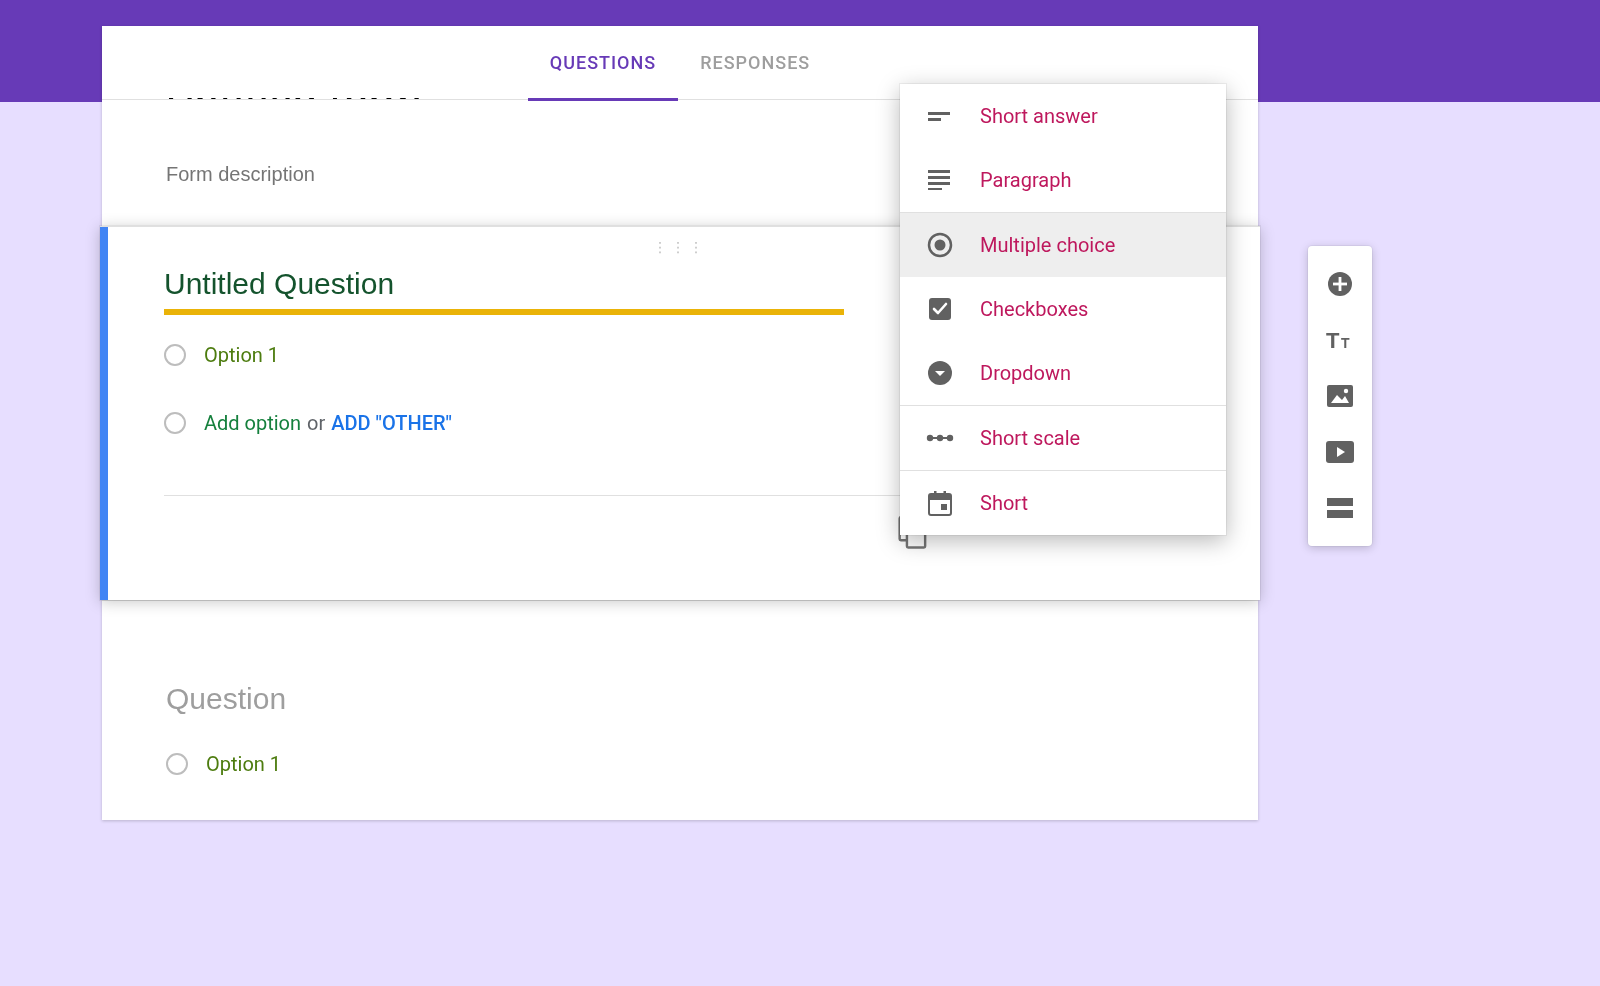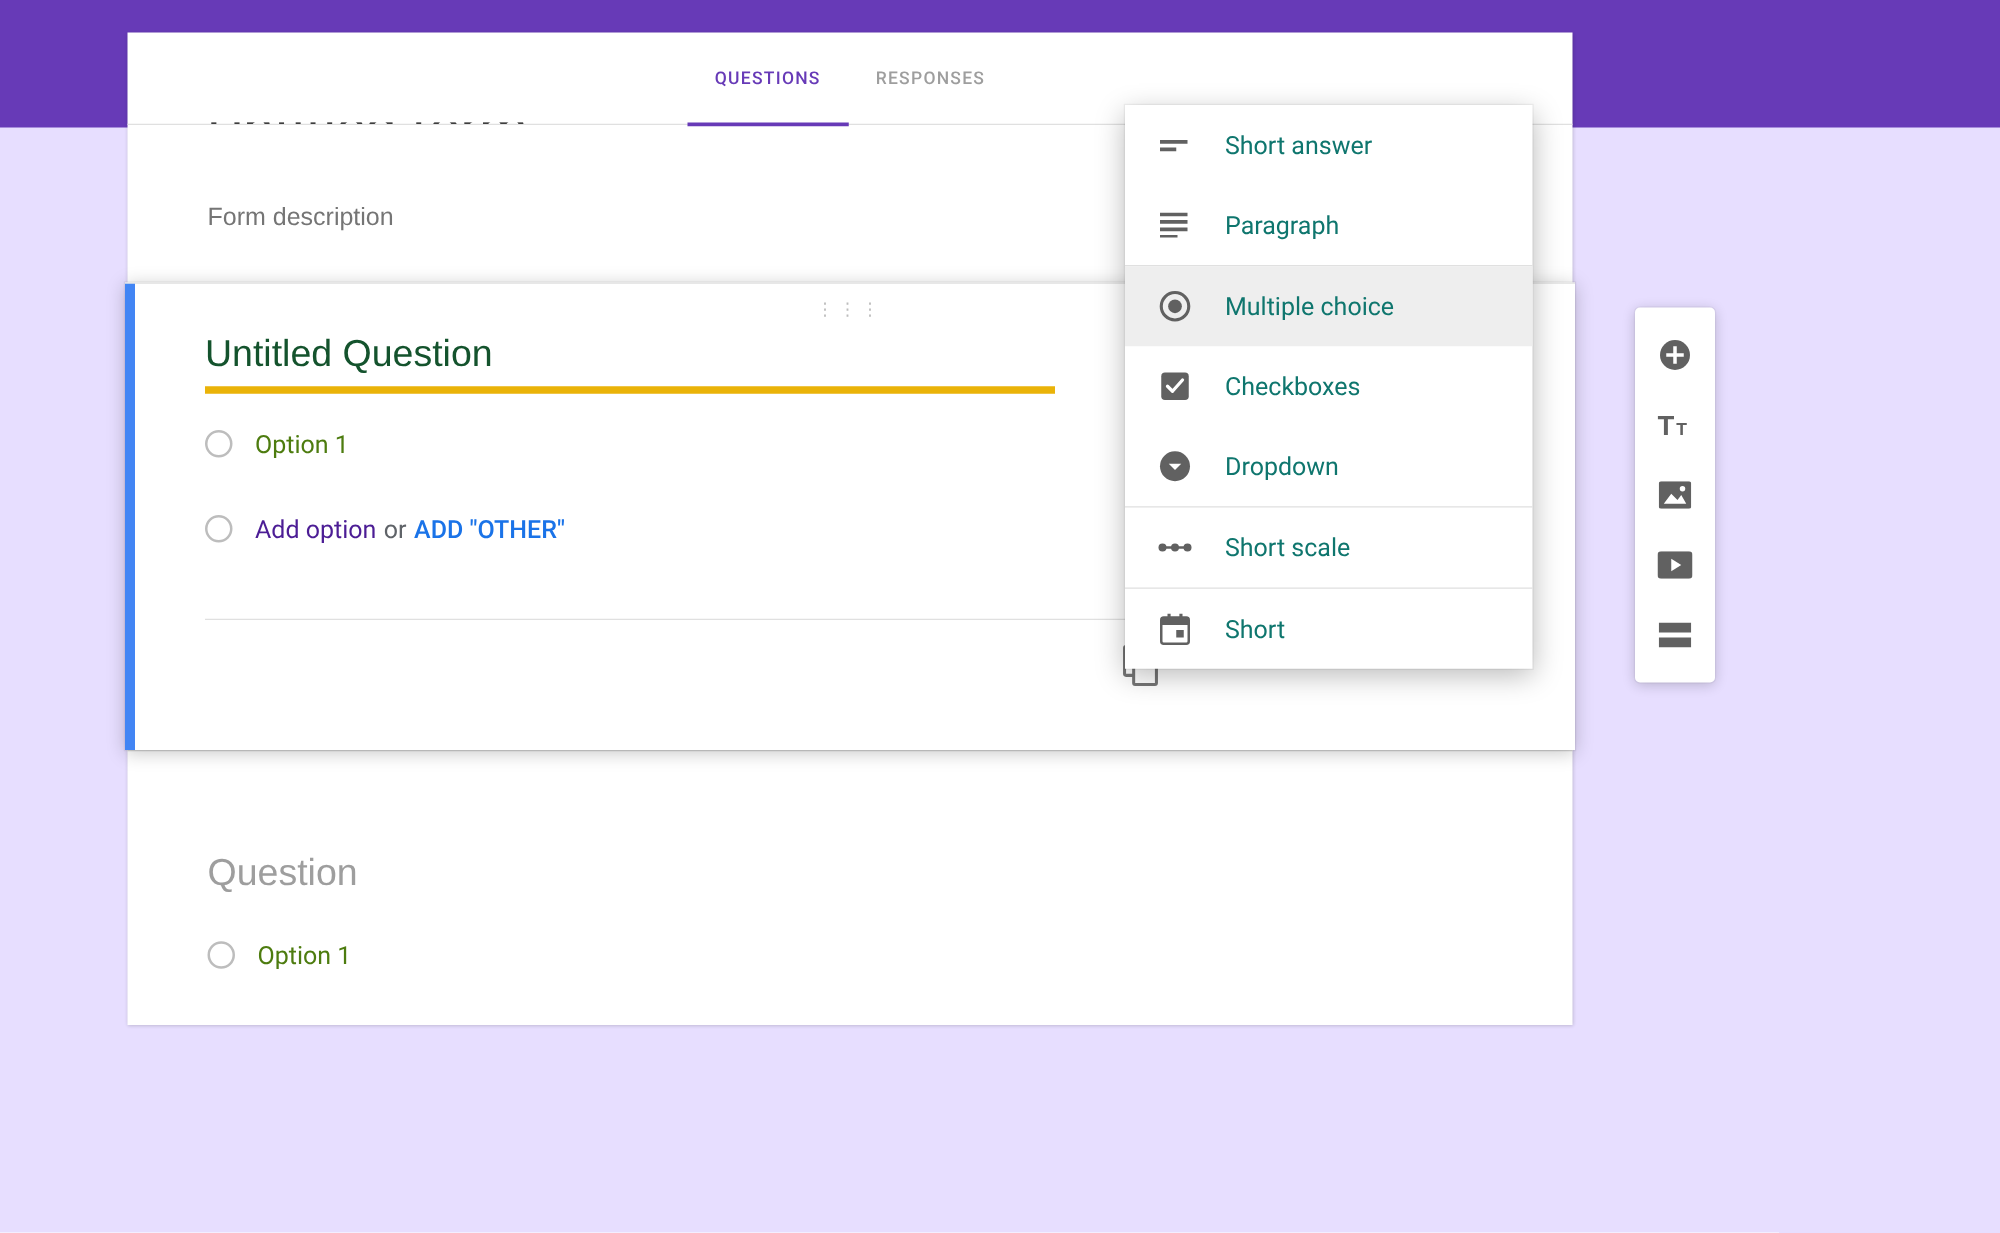--- a/index.html
+++ b/index.html
@@ -4,52 +4,52 @@
 <style>
   * { box-sizing: border-box; margin: 0; padding: 0; }
   html, body { width: 1600px; height: 986px; font-family: Roboto, Arial, sans-serif; }
   body { background: #e7deff; overflow: hidden; position: relative; }
 
   .top-bar { position: absolute; top: 0; left: 0; width: 1600px; height: 102px; background: #673ab7; }
 
   .form-surface { position: absolute; top: 26px; left: 102px; width: 1156px; background: #fff; box-shadow: 0 1px 3px rgba(0,0,0,0.2); }
 
   .tab-row { height: 74px; display: flex; align-items: center; justify-content: center; border-bottom: 1px solid #e0e0e0; }
-  .tab { font-size: 14px; font-weight: 500; letter-spacing: 1px; color: #9e9e9e; padding: 4px 22px; height: 74px; display: flex; align-items: center; position: relative; cursor: pointer; }
+  .tab { font-size: 18px; font-weight: 500; letter-spacing: 1px; color: #9e9e9e; padding: 4px 22px; height: 74px; display: flex; align-items: center; position: relative; cursor: pointer; }
   .tab.active { color: #673ab7; }
   .tab.active::after { content: ""; position: absolute; left: 0; right: 0; bottom: -1px; height: 3px; background: #673ab7; }
 
   .form-header-card { padding: 0 64px 40px 64px; }
   .form-title { font-size: 44px; font-weight: 400; color: #000; line-height: 0.2; overflow: hidden; white-space: nowrap; height: 1px; position: relative; top: -2px; }
   .form-desc { font-size: 20px; color: #9e9e9e; margin-top: 62px; border: none; outline: none; width: 100%; background: transparent; }
 
   .question-card { position: relative; border-top: 1px solid #e0e0e0; padding: 36px 64px 44px 64px; }
   .question-card.active { box-shadow: 0 2px 14px rgba(0,0,0,0.22), 0 0 0 1px rgba(0,0,0,0.05); margin: 0 -2px; background: #fff; z-index: 2; }
   .question-card.active::before { content: ""; position: absolute; left: 0; top: 0; bottom: 0; width: 8px; background: #4285f4; }
   .question-card.inactive .q-title { color: #9e9e9e; margin-top: 41px; }
 
   .drag-handle { position: absolute; top: 12px; left: 50%; transform: translateX(-50%); color: #bdbdbd; letter-spacing: 4px; font-size: 14px; cursor: grab; }
 
   .q-title { font-size: 30px; font-weight: 400; color: #14532d; border: none; border-bottom: 6px solid #eab308; outline: none; width: 680px; padding: 4px 0 8px 0; background: transparent; }
   .question-card.inactive .q-title { border-bottom: none; }
 
   .q-option-row { display: flex; align-items: center; margin-top: 28px; }
   .radio-empty { width: 22px; height: 22px; border: 2.5px solid #bdbdbd; border-radius: 50%; margin-right: 18px; flex-shrink: 0; }
   .opt-text { font-size: 20px; color: #4d7c0f; }
-  .add-opt-text { color: #4c1d95; }
+  .add-opt-text { color: #15803d; }
   .or-text { color: #5f6368; margin: 16px 6px; }
   .add-other { color: #1a73e8; font-weight: 500; cursor: pointer; }
 
   .q-footer-sep { height: 1px; background: #e0e0e0; margin-top: 44px; }
   .q-footer { display: flex; align-items: center; justify-content: flex-end; padding: 14px 0 0 0; }
   .copy-btn { width: 46px; height: 46px; display: flex; align-items: center; justify-content: center; color: #757575; cursor: pointer; margin-right: 260px; }
 
   
   .type-menu { position: absolute; top: 84px; left: 900px; width: 326px; background: #fff; box-shadow: 0 6px 22px rgba(0,0,0,0.28), 0 0 0 1px rgba(0,0,0,0.05); z-index: 10; }
-  .type-item { display: flex; align-items: center; height: 64px; padding: 0 26px; cursor: pointer; font-size: 20px; color: #0f766e; }
+  .type-item { display: flex; align-items: center; height: 64px; padding: 0 26px; cursor: pointer; font-size: 20px; color: #be185d; }
   .type-item .ic { width: 28px; height: 28px; margin-right: 26px; color: #616161; display: flex; align-items: center; justify-content: center; }
   .type-item.selected { background: #eeeeee; }
   .type-sep { height: 1px; background: #e0e0e0; }
 
   
   .side-toolbar { position: absolute; top: 246px; left: 1308px; width: 64px; background: #fff; box-shadow: 0 2px 10px rgba(0,0,0,0.2), 0 0 0 1px rgba(0,0,0,0.04); border-radius: 4px; display: flex; flex-direction: column; align-items: center; padding: 10px 0; }
   .side-btn { width: 44px; height: 44px; display: flex; align-items: center; justify-content: center; color: #616161; cursor: pointer; margin: 6px 0; }
 
   
   svg { display: block; }

